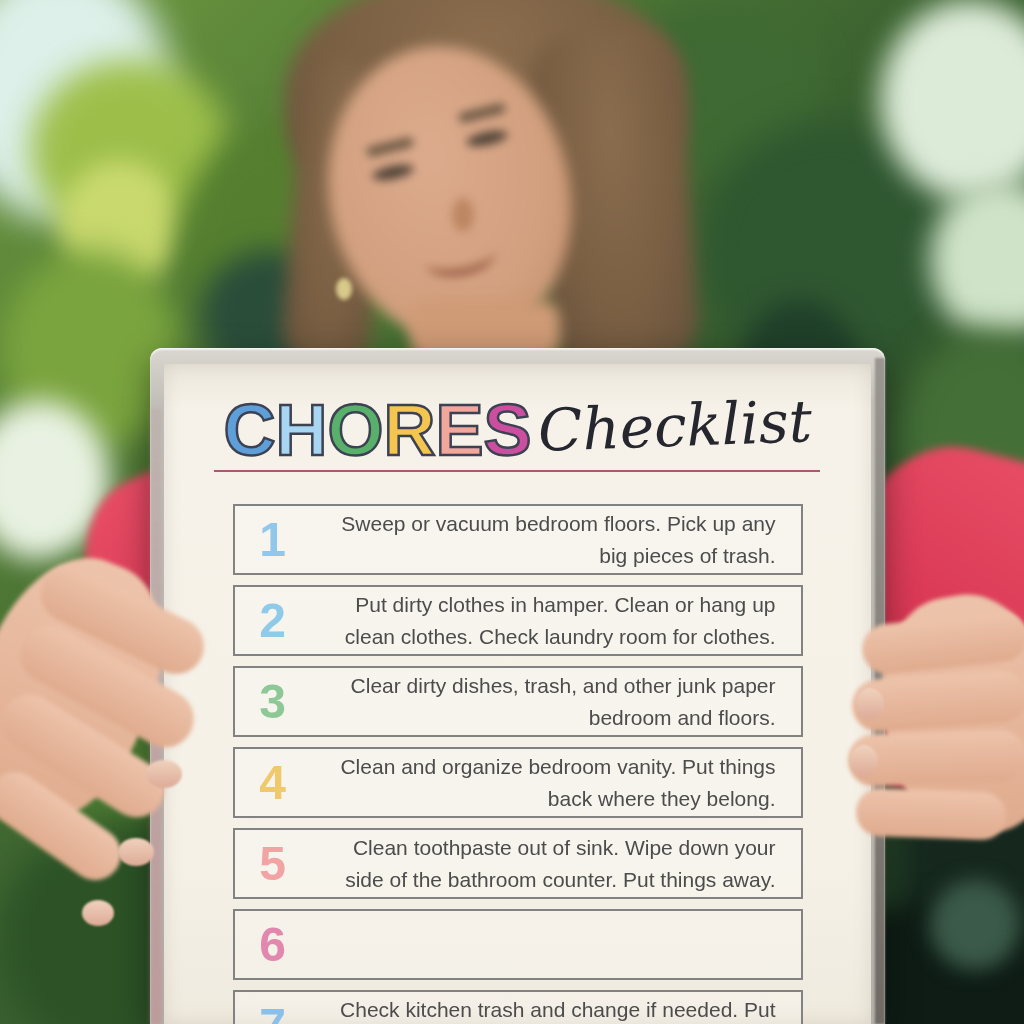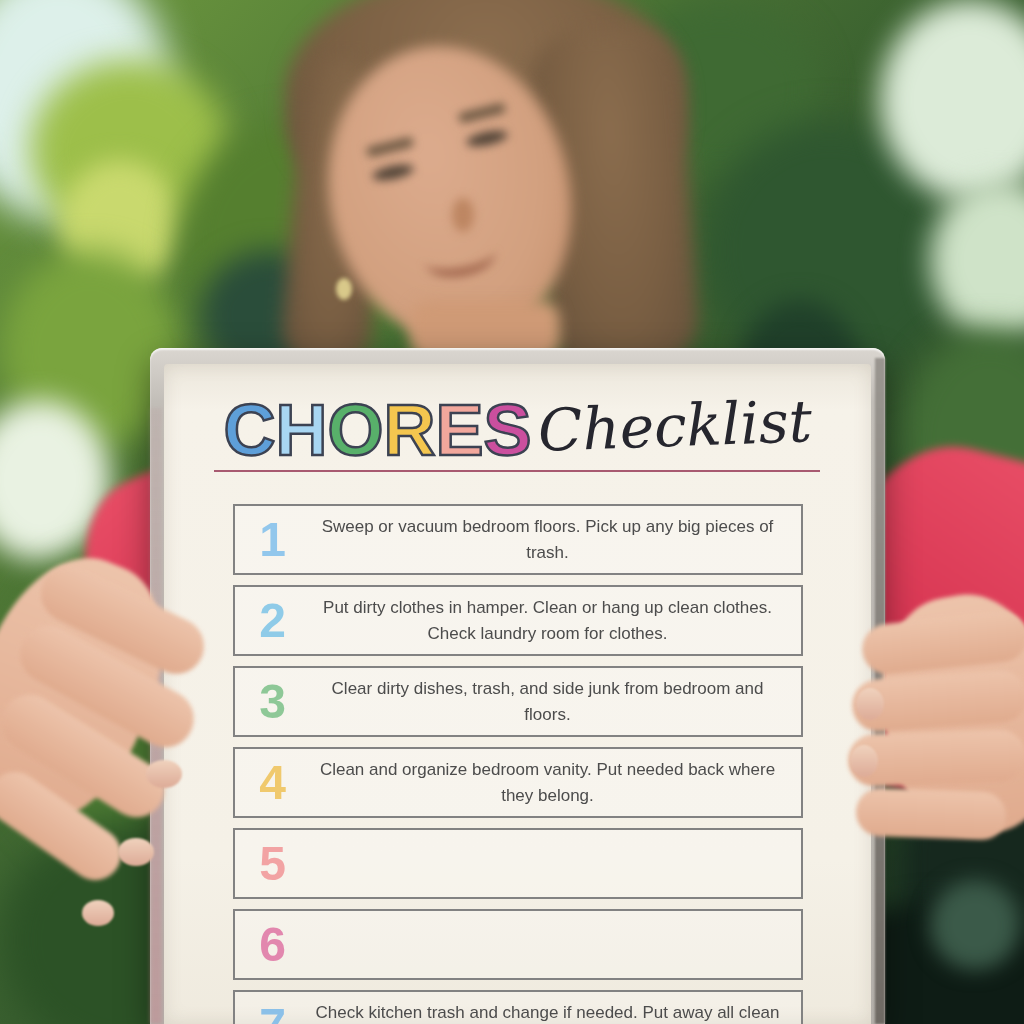--- a/index.html
+++ b/index.html
@@ -34,21 +34,21 @@
   .ch-letter{font-size:72px;font-weight:800;line-height:72px;letter-spacing:0px;
              -webkit-text-stroke:2.5px #3c4252;text-stroke:2.5px #3c4252;}
   .script-word{font-family:"DejaVu Serif",serif;font-style:italic;font-size:58px;line-height:64px;
                color:#26262e;margin-left:6px;transform:rotate(-2deg);font-weight:500;}
   .divider{position:absolute;left:50px;top:106px;width:606px;height:2px;background:#a85a70;}
   .rows{position:absolute;left:50%;transform:translateX(-50%);top:140px;width:570px;
         display:flex;flex-direction:column;gap:10px;}
   .row{height:67px;border:2px solid #828282;background:rgba(255,255,255,.25);
        display:flex;align-items:center;flex:0 0 auto;}
   .num{width:76px;flex:0 0 76px;text-align:center;font-size:48px;font-weight:700;line-height:60px;}
-  .txt{flex:1;text-align:center;font-size:17px;line-height:1.5;color:#4c4c4c;padding-right:16px;}
+  .txt{flex:1;text-align:right;font-size:21px;line-height:1.5;color:#4c4c4c;padding-right:25px;}
 </style>
 </head>
 <body>
 
 <div class="scene">
 
   <div>
     <div class="blob" style="left:-50px;top:-40px;width:220px;height:260px;background:#ddf0ea;filter:blur(18px);"></div>
     <div class="blob" style="left:30px;top:60px;width:200px;height:180px;background:#9dbf4a;filter:blur(16px);"></div>
     <div class="blob" style="left:60px;top:160px;width:120px;height:130px;background:#c9d96e;filter:blur(12px);"></div>
@@ -114,30 +114,31 @@
     <span class="txt">Sweep or vacuum bedroom floors.  Pick up any big pieces of trash.</span>
   </div>
 
   <div class="row">
     <span class="num" style="color: rgb(143, 203, 232);">2</span>
     <span class="txt">Put dirty clothes in hamper.  Clean or hang up clean clothes.  Check laundry room for clothes.</span>
   </div>
 
   <div class="row">
     <span class="num" style="color: rgb(142, 200, 151);">3</span>
-    <span class="txt">Clear dirty dishes, trash, and side junk from bedroom and floors.</span>
+    <span class="txt">Clear dirty dishes, trash, and other junk paper bedroom and floors.</span>
   </div>
 
   <div class="row">
     <span class="num" style="color: rgb(240, 201, 109);">4</span>
-    <span class="txt">Clean and organize bedroom vanity.  Put needed back where they belong.</span>
+    <span class="txt">Clean and organize bedroom vanity.  Put things back where they belong.</span>
   </div>
 
   <div class="row">
     <span class="num" style="color: rgb(242, 163, 163);">5</span>
+    <span class="txt">Clean toothpaste out of sink.  Wipe down your side of the bathroom counter.  Put things away.</span>
   </div>
 
   <div class="row">
     <span class="num" style="color: rgb(226, 135, 174);">6</span>
   </div>
 
   <div class="row">
     <span class="num" style="color: rgb(139, 192, 232);">7</span>
     <span class="txt">Check kitchen trash and change if needed.  Put away all clean dishes.</span>
   </div>

